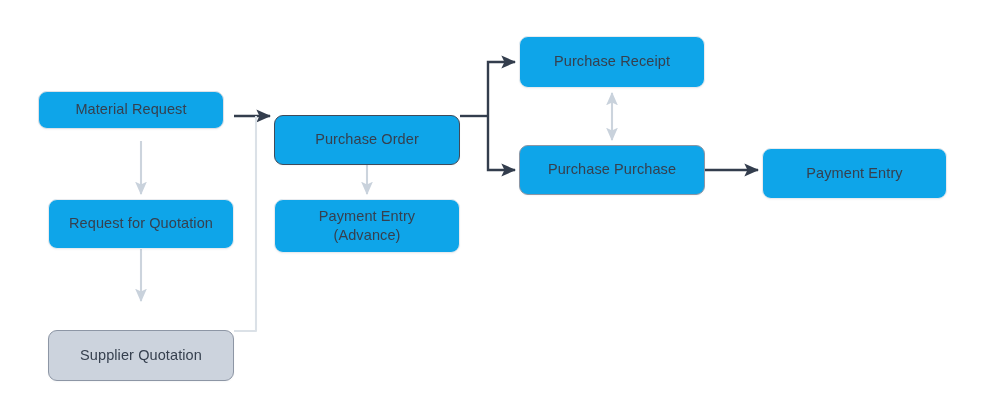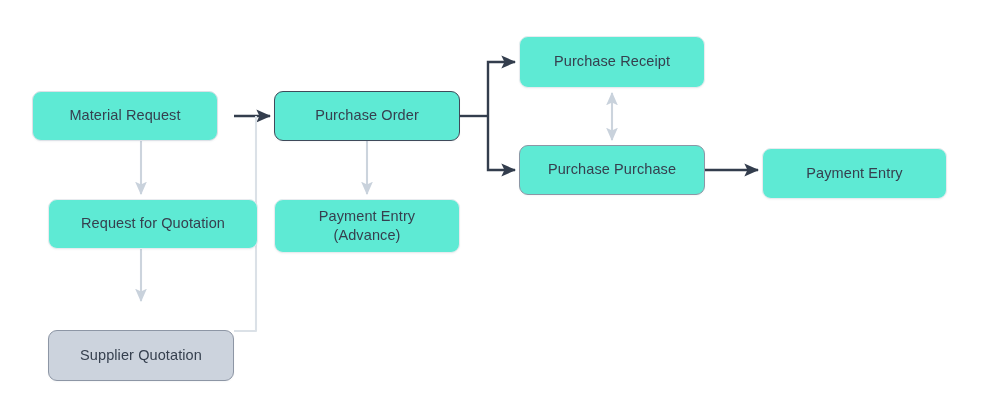--- a/index.html
+++ b/index.html
@@ -42,23 +42,23 @@
   }
   .node .label {
     display: block;
     padding: 0 10px;
     white-space: pre-line;
   }
   
   .b-faint  { border: 1px solid #e8ebef; }
   .b-light  { border: 1px solid #dde1e7; }
   .b-mid    { border: 1.4px solid #8d96a5; }
-  .b-strong { border: 1.6px solid #3f4a5a; }
+  .b-strong { border: 1.6px solid #3f4a5a; margin-top: 24px; }
   
-  .f-white  { background: #5eead4; }
+  .f-white  { background: #0ea5e9; }
   .f-accent { background: #ccd3dd; }
 </style>
 </head>
 <body>
 
 <div id="canvas">
 
   <svg id="edge-layer" viewBox="0 0 1000 400" width="1000" height="400" aria-hidden="true">
     <defs>
       <marker id="arrow-dark" viewBox="0 0 10 10" refX="9.2" refY="5" markerWidth="6.2" markerHeight="6.2" orient="auto-start-reverse">
@@ -83,25 +83,25 @@
 
     <path d="M488,116 L488,62 L515,62" fill="none" stroke="#333d4d" stroke-width="2.4" stroke-linejoin="miter" marker-end="url(#arrow-dark)"></path>
 
     <path d="M488,116 L488,170 L515,170" fill="none" stroke="#333d4d" stroke-width="2.4" stroke-linejoin="miter" marker-end="url(#arrow-dark)"></path>
 
     <path d="M612,93 L612,140" fill="none" stroke="#ccd4dd" stroke-width="2.1" marker-start="url(#arrow-light)" marker-end="url(#arrow-light)"></path>
 
     <path d="M705,170 L758,170" fill="none" stroke="#333d4d" stroke-width="2.4" marker-end="url(#arrow-dark)"></path>
   </svg>
 
-  <div class="node f-white b-light" style="left:32px; top:91px; width:186px; height:50px;">
+  <div class="node f-white b-light" style="left:38px; top:91px; width:186px; height:38px;">
     <span class="label">Material Request</span>
   </div>
 
-  <div class="node f-white b-faint" style="left:48px; top:199px; width:210px; height:50px;">
+  <div class="node f-white b-faint" style="left:48px; top:199px; width:186px; height:50px;">
     <span class="label">Request for Quotation</span>
   </div>
 
   <div class="node f-accent b-mid" style="left:48px; top:306px; width:186px; height:51px;margin-top:24px;">
     <span class="label">Supplier Quotation</span>
   </div>
 
   <div class="node f-white b-strong" style="left:274px; top:91px; width:186px; height:50px;">
     <span class="label">Purchase Order</span>
   </div>

